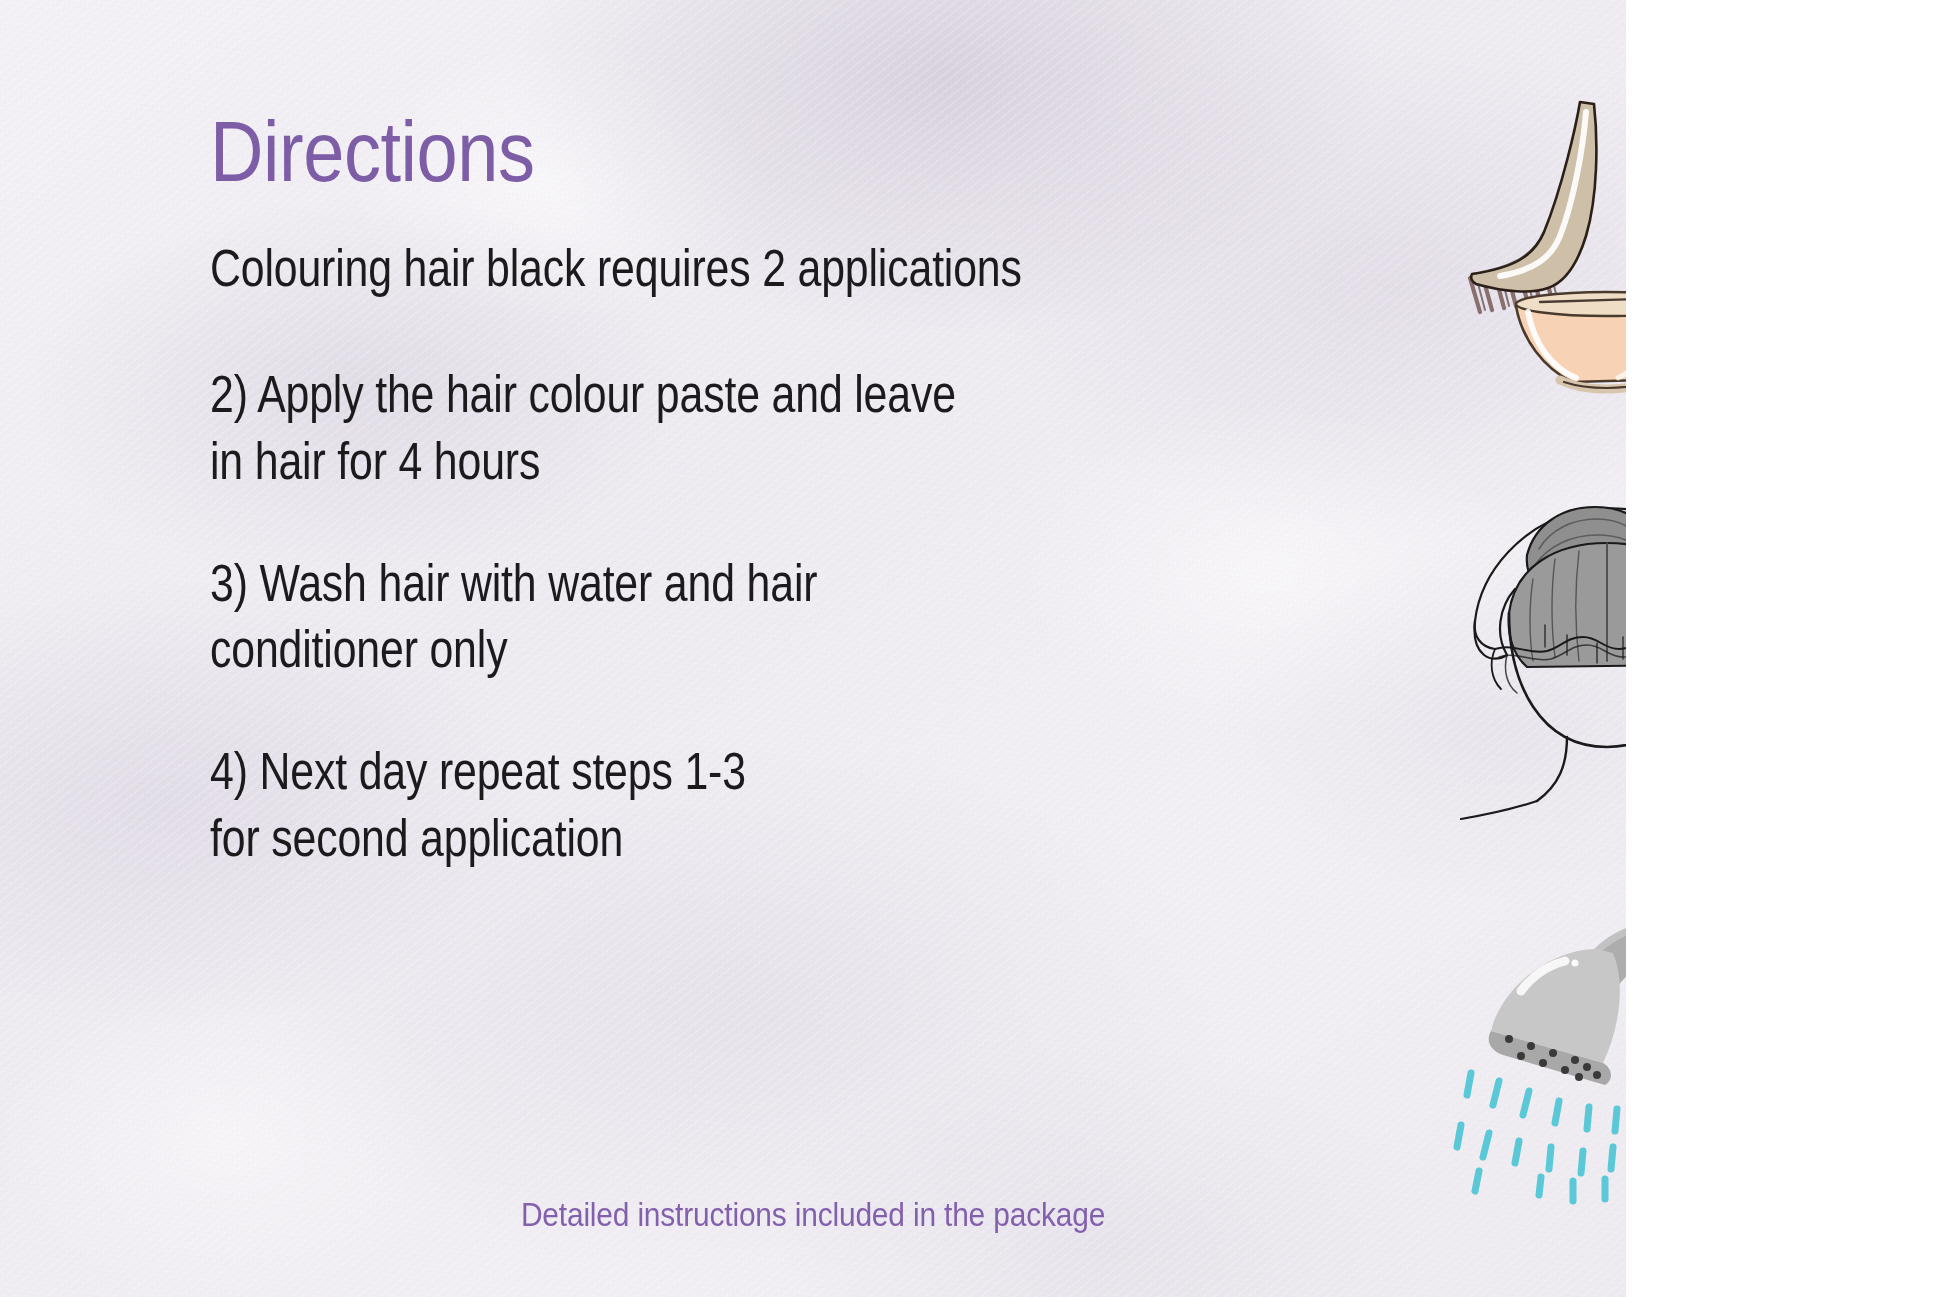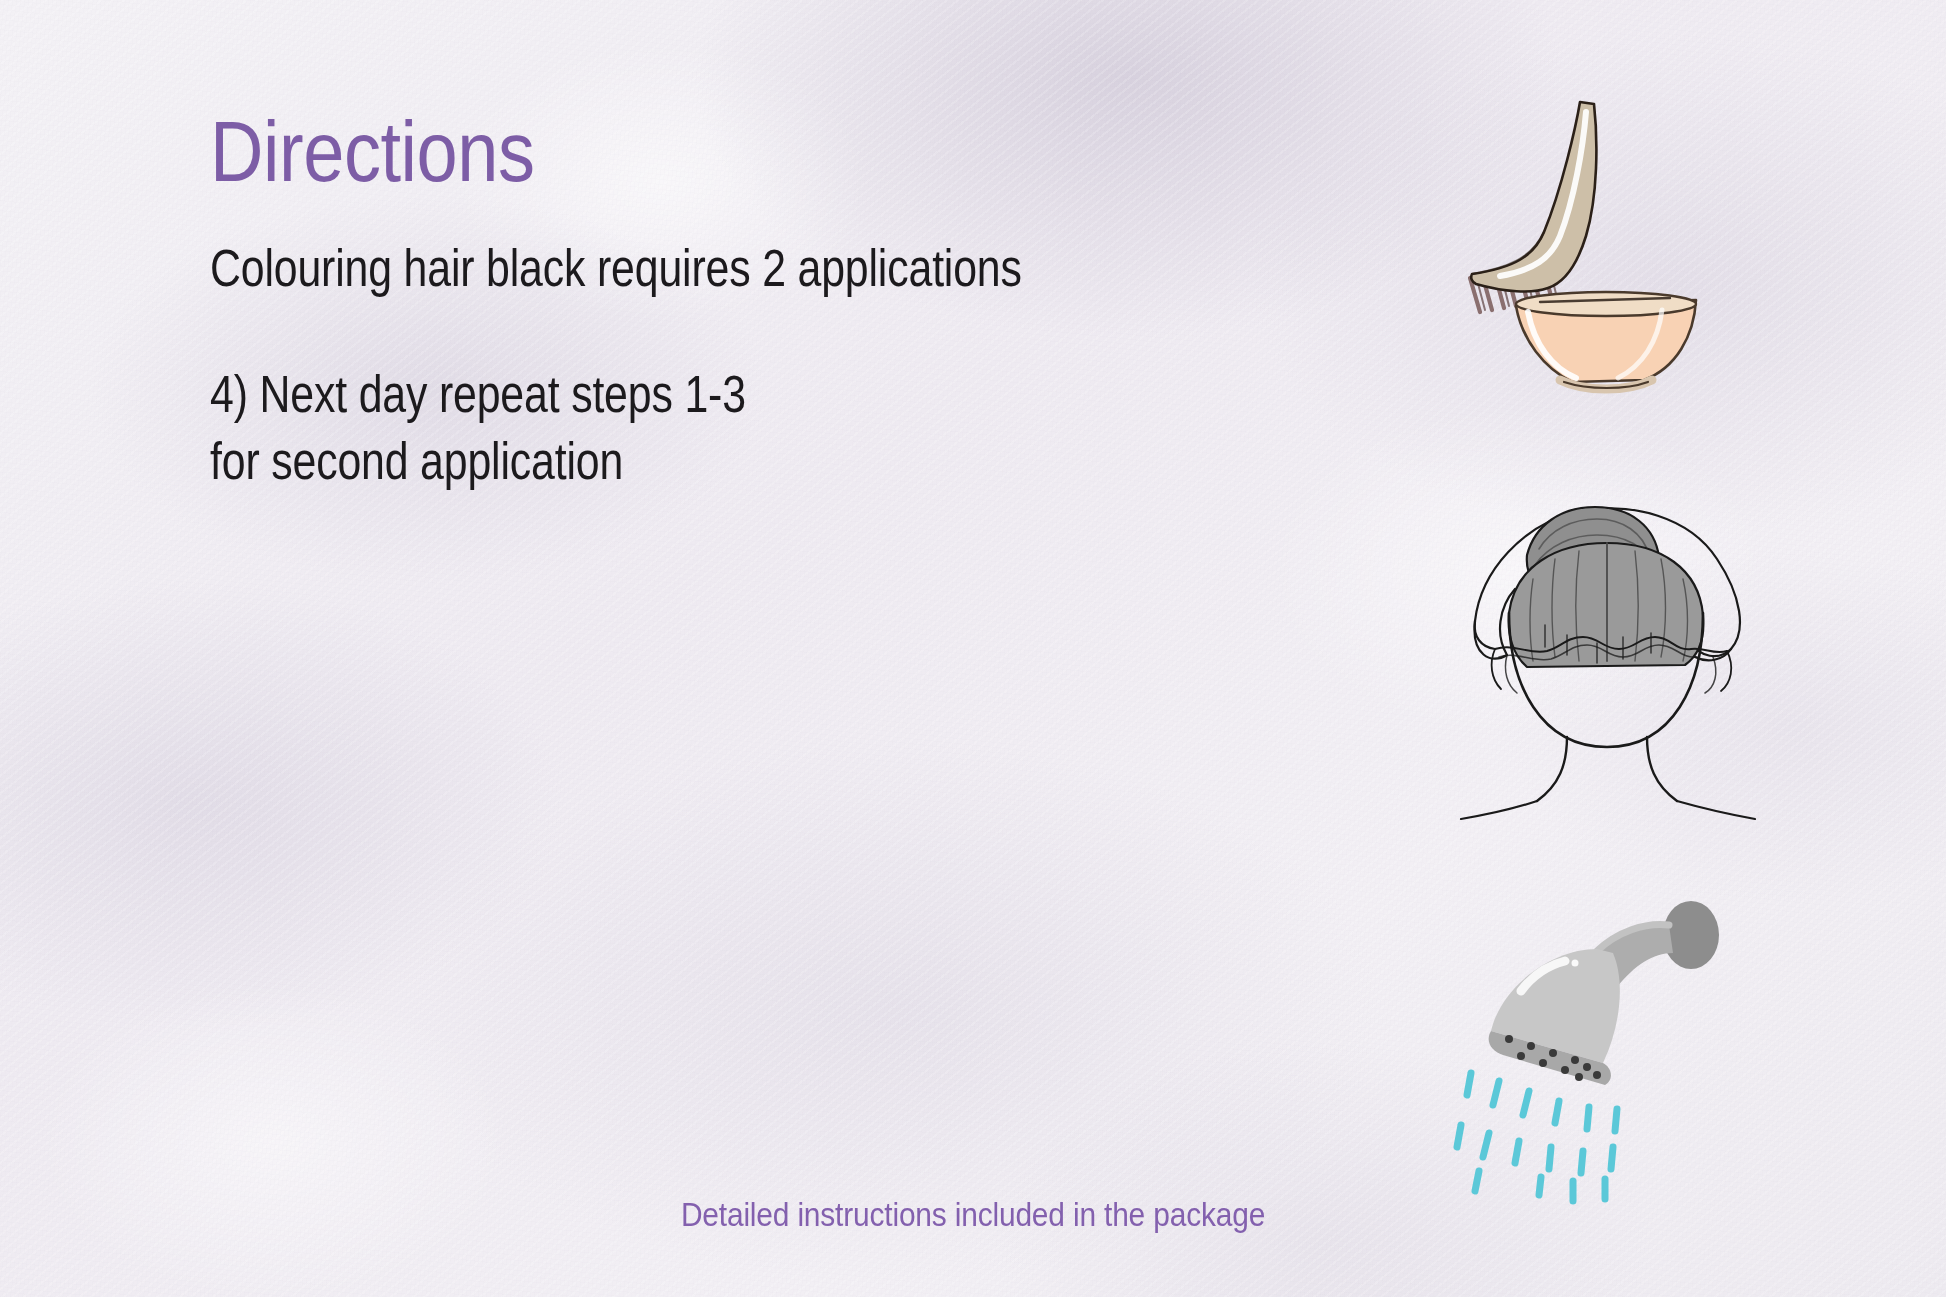--- a/index.html
+++ b/index.html
@@ -3,21 +3,21 @@
 <meta charset="utf-8">
 <title>Directions</title>
 <style>
   html, body {
     margin: 0;
     padding: 0;
     background: #ffffff;
   }
   #slide {
     position: relative;
-    width: 1946px;
+    width: 1626px;
     height: 1297px;
     overflow: hidden;
     background-color: #fde047;
     font-family: "Liberation Sans", sans-serif;
   }
   
   #paper-texture {
     position: absolute;
     inset: 0;
     pointer-events: none;
@@ -111,21 +111,29 @@
   <div id="paper-texture"></div>
   <div id="paper-grain"></div>
 
   <div id="text-column">
 
     <h1 id="page-title">Directions</h1>
 
     <div id="intro-line" class="body-line">Colouring hair black requires 2 applications</div>
 
 
-
+    <div class="step-block">
+      <div class="body-line">2) Apply the hair colour paste and leave</div>
+      <div class="body-line">in hair for 4 hours</div>
+    </div>
+
+    <div class="step-block">
+      <div class="body-line">3) Wash hair with water and hair</div>
+      <div class="body-line">conditioner only</div>
+    </div>
 
     <div class="step-block">
       <div class="body-line">4) Next day repeat steps 1-3</div>
       <div class="body-line">for second application</div>
     </div>
 
   </div>
 
   <div id="footer-note">Detailed instructions included in the package</div>
 

